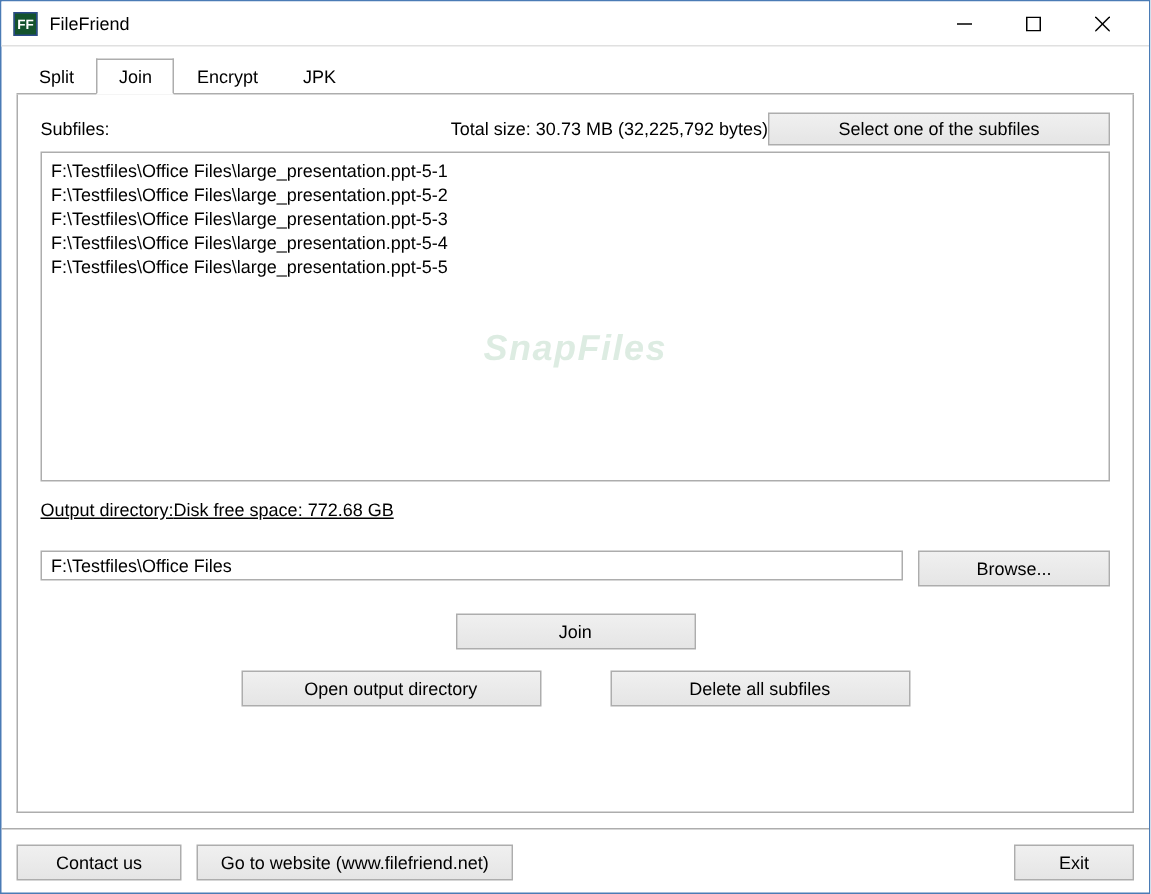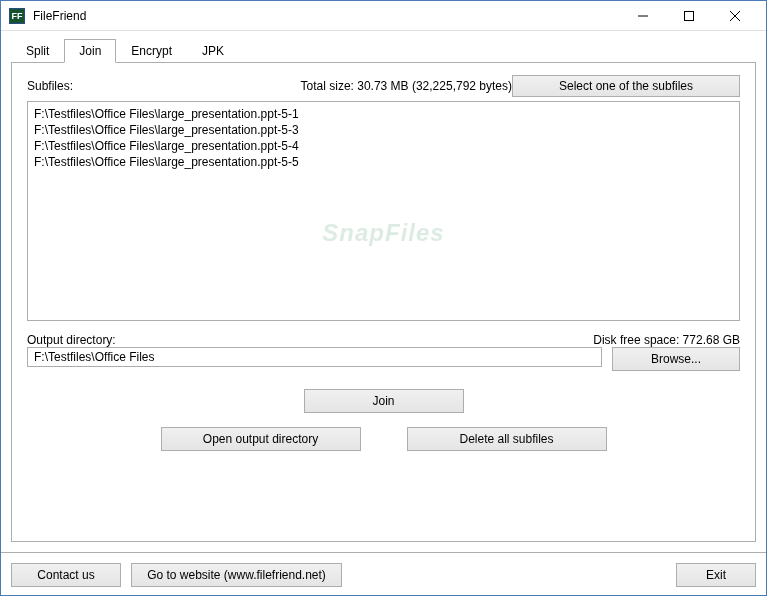--- a/index.html
+++ b/index.html
@@ -136,22 +136,23 @@
       transform: translate(-50%, -50%);
       font-size: 24px;
       font-weight: bold;
       font-style: italic;
       color: rgba(120, 180, 140, 0.25);
       pointer-events: none;
       letter-spacing: 1px;
     }
     .output-header {
       display: flex;
-      justify-content: space-between;
-      margin-bottom: 0;
+      justify-content: flex-start;
+      margin-bottom: 20px;
+      text-decoration: underline;
     }
     .output-row {
       display: flex;
       gap: 10px;
       margin-bottom: 18px;
     }
     .output-input {
       flex: 1;
       height: 20px;
       border: 1px solid #adadad;
@@ -241,20 +242,21 @@
 
     <div class="tab-content">
       <div class="subfiles-header">
         <span class="subfiles-label">Subfiles:</span>
         <span class="total-size">Total size: 30.73 MB (32,225,792 bytes)</span>
         <button class="select-subfile-btn">Select one of the subfiles</button>
       </div>
 
       <div class="file-list">
         <div class="file-item">F:\Testfiles\Office Files\large_presentation.ppt-5-1</div>
+        <div class="file-item">F:\Testfiles\Office Files\large_presentation.ppt-5-2</div>
         <div class="file-item">F:\Testfiles\Office Files\large_presentation.ppt-5-3</div>
         <div class="file-item">F:\Testfiles\Office Files\large_presentation.ppt-5-4</div>
         <div class="file-item">F:\Testfiles\Office Files\large_presentation.ppt-5-5</div>
         <div class="watermark">SnapFiles</div>
       </div>
 
       <div class="output-header">
         <span>Output directory:</span>
         <span>Disk free space: 772.68 GB</span>
       </div>

